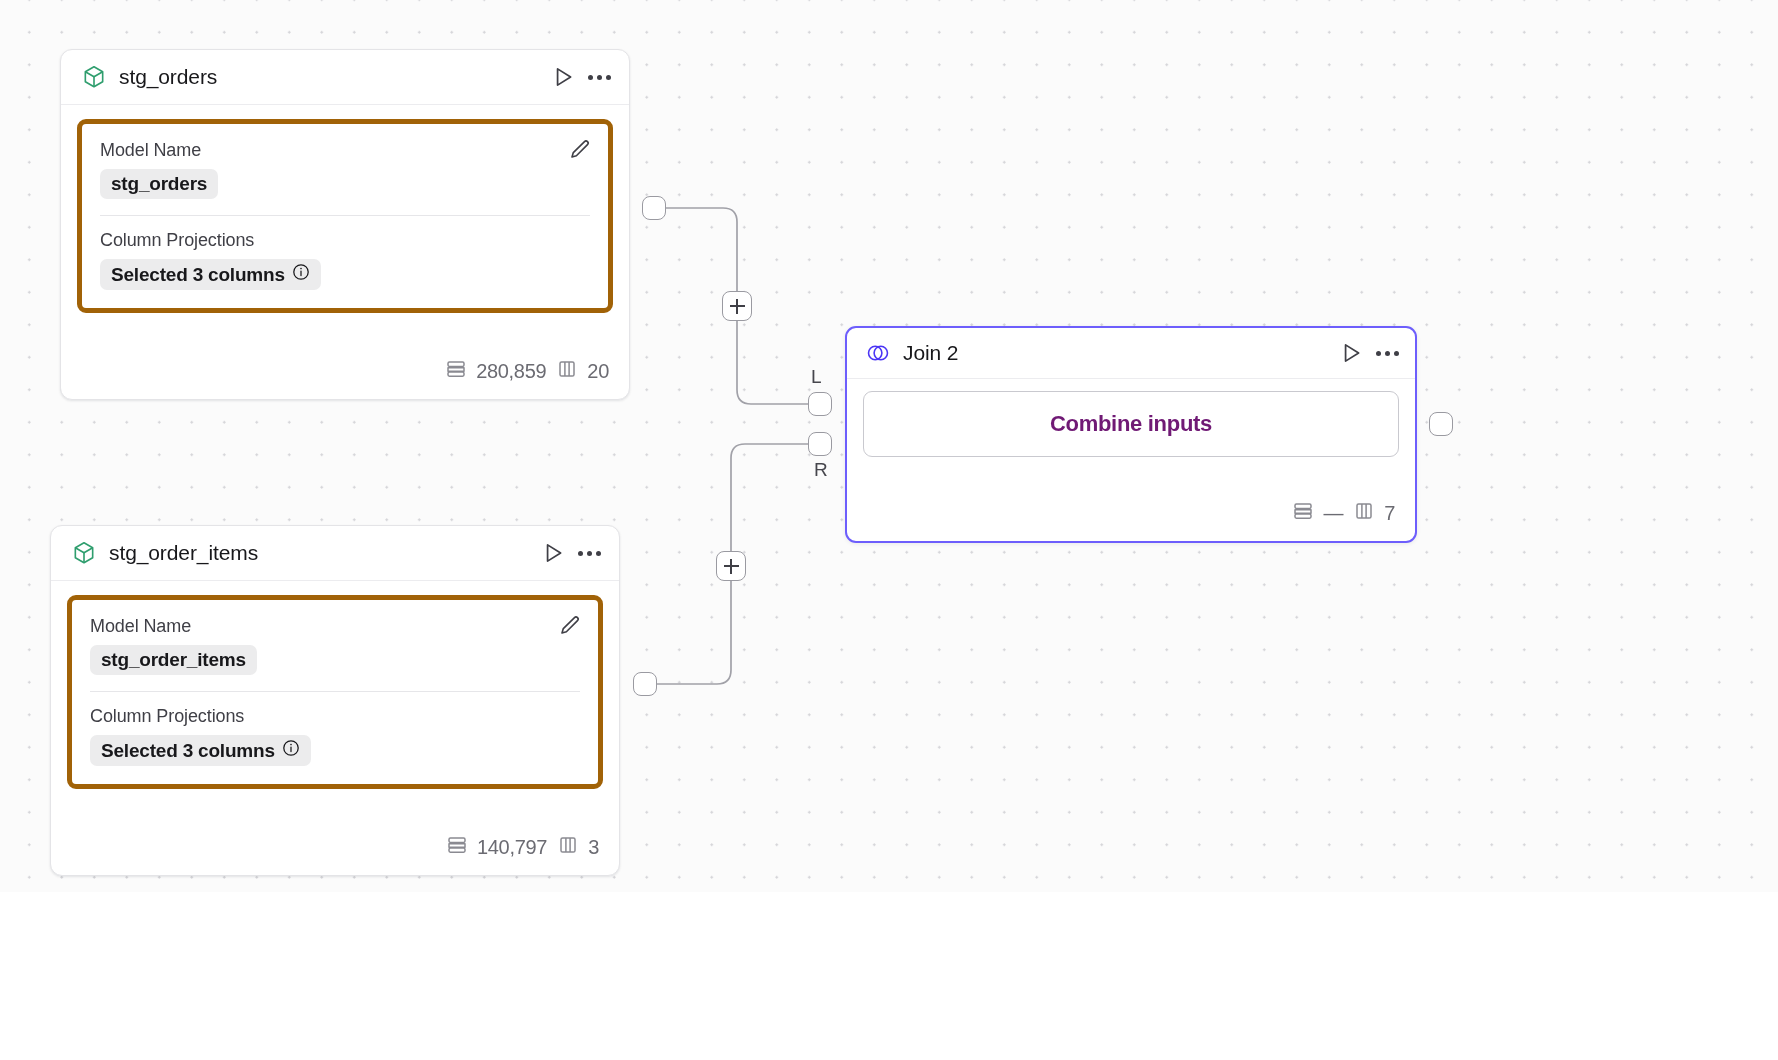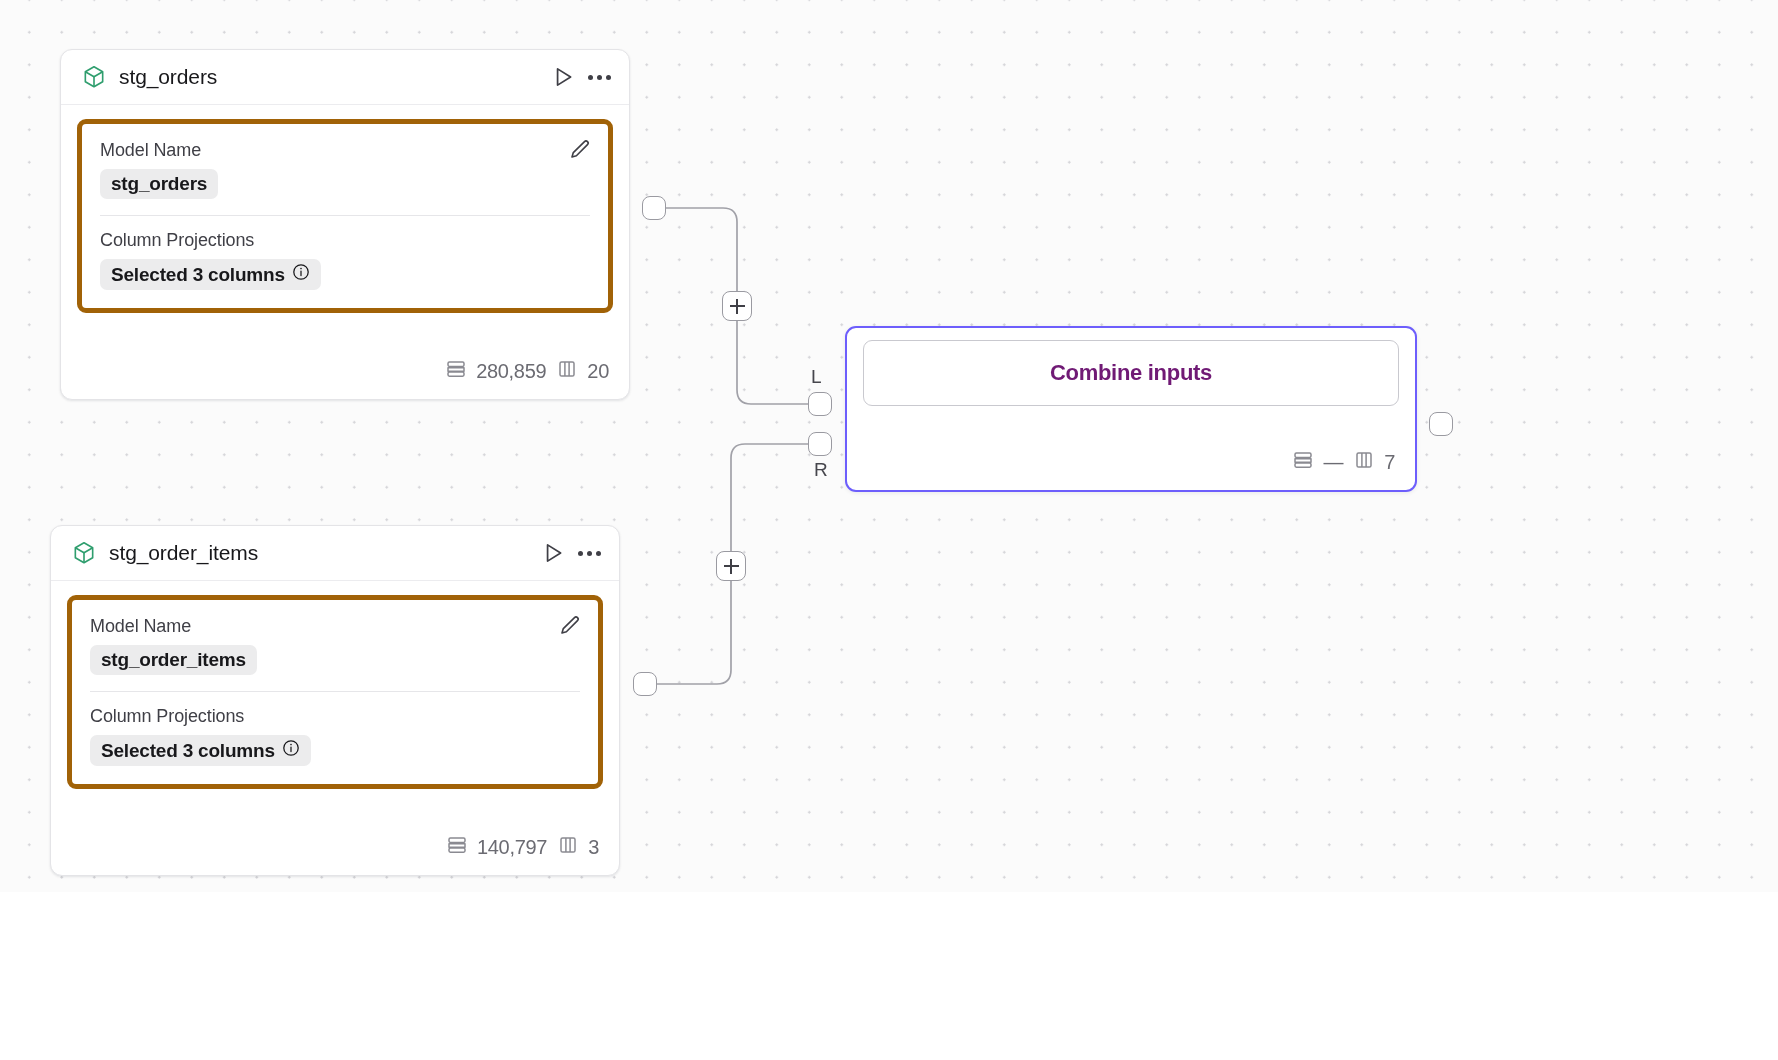--- a/index.html
+++ b/index.html
@@ -282,20 +282,39 @@
         <span class="stat-val">20</span>
       </span>
     </div>
   </div>
 
   <div class="port" style="left:642px; top:196px;"></div>
 
   <div class="edge-add" style="left:722px; top:291px;"></div>
 
   <div class="node" id="node-join">
+    <div class="node-header">
+      <span class="hdr-icon">
+        <svg width="26" height="26" viewBox="0 0 28 24" fill="none" stroke="#4b35f5" stroke-width="1.7">
+          <circle cx="11" cy="12" r="7.2"></circle>
+          <circle cx="17" cy="12" r="7.2"></circle>
+        </svg>
+      </span>
+      <span class="node-title">Join 2</span>
+      <span class="hdr-icon">
+        <svg width="26" height="26" viewBox="0 0 24 24" fill="none" stroke="#3f3f46" stroke-width="1.6" stroke-linejoin="round">
+          <path d="M7 4.5 19 12 7 19.5 Z"></path>
+        </svg>
+      </span>
+      <span class="hdr-icon dots-glyph">
+        <span></span>
+          <span></span>
+          <span></span>
+      </span>
+    </div>
 
     <div class="node-body">
       <div class="combine-box">Combine inputs</div>
     </div>
 
     <div class="node-footer">
       <span class="stat">
         <span>
           <svg width="22" height="22" viewBox="0 0 22 22" fill="none" stroke="#8a8a91" stroke-width="1.5" stroke-linejoin="round">
             <rect x="3" y="4" width="16" height="4.5" rx="1.4"></rect>

